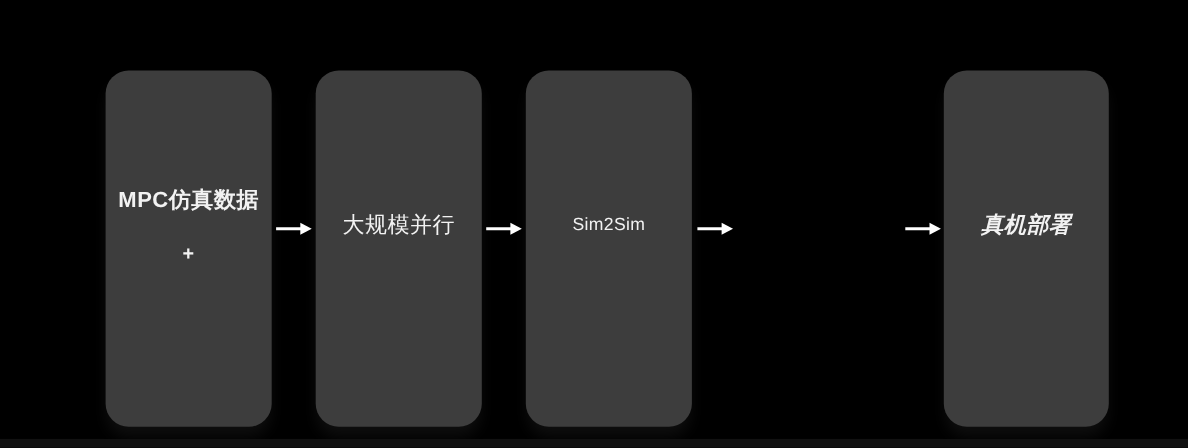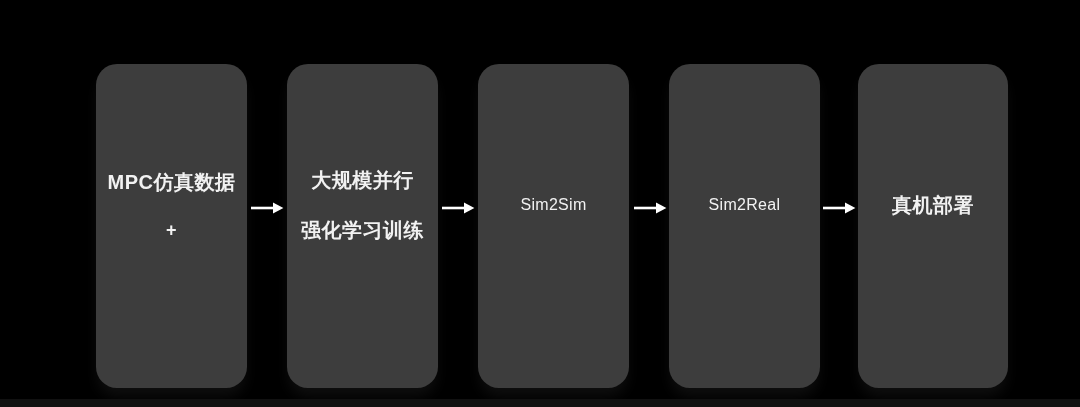--- a/index.html
+++ b/index.html
@@ -23,24 +23,24 @@
   .stage {
     position: absolute;
     top: 64px;
     height: 324px;
     width: 151px;
     background: var(--box);
     border-radius: 21px;
     box-shadow: 0 10px 14px -2px rgba(150,150,150,0.10);
   }
   .s1 { left: 96px;  }
-  .s2 { left: 287px; font-weight: bold; }
+  .s2 { left: 287px; }
   .s3 { left: 478px; }
   .s4 { left: 669px; }
-  .s5 { left: 858px; width: 150px; }
+  .s5 { left: 858px; width: 150px; font-style: italic; }
 
   .stage-content {
     position: absolute;
     left: 0; right: 0;
     top: 50%;
     transform: translateY(calc(-50% - 21px));
     display: flex;
     flex-direction: column;
     align-items: center;
     gap: 22px;
@@ -84,45 +84,39 @@
   </div>
 
   <svg class="arrow a1" viewBox="0 0 34 14">
     <line class="shaft" x1="1" y1="7" x2="24" y2="7"></line>
     <polygon class="head" points="23,1.6 33.4,7 23,12.4"></polygon>
   </svg>
 
   <div class="stage s2">
     <div class="stage-content">
       <span class="line">大规模并行</span>
-      <span class="line">强化学习训练</span>
     </div>
   </div>
 
   <svg class="arrow a2" viewBox="0 0 34 14">
     <line class="shaft" x1="1" y1="7" x2="24" y2="7"></line>
     <polygon class="head" points="23,1.6 33.4,7 23,12.4"></polygon>
   </svg>
 
   <div class="stage s3">
     <div class="stage-content">
       <span class="line latin">Sim2Sim</span>
     </div>
   </div>
 
   <svg class="arrow a3" viewBox="0 0 34 14">
     <line class="shaft" x1="1" y1="7" x2="24" y2="7"></line>
     <polygon class="head" points="23,1.6 33.4,7 23,12.4"></polygon>
   </svg>
 
-  <div class="stage s4">
-    <div class="stage-content">
-      <span class="line latin">Sim2Real</span>
-    </div>
-  </div>
 
   <svg class="arrow a4" viewBox="0 0 34 14">
     <line class="shaft" x1="1" y1="7" x2="24" y2="7"></line>
     <polygon class="head" points="23,1.6 33.4,7 23,12.4"></polygon>
   </svg>
 
   <div class="stage s5">
     <div class="stage-content">
       <span class="line bold">真机部署</span>
     </div>

